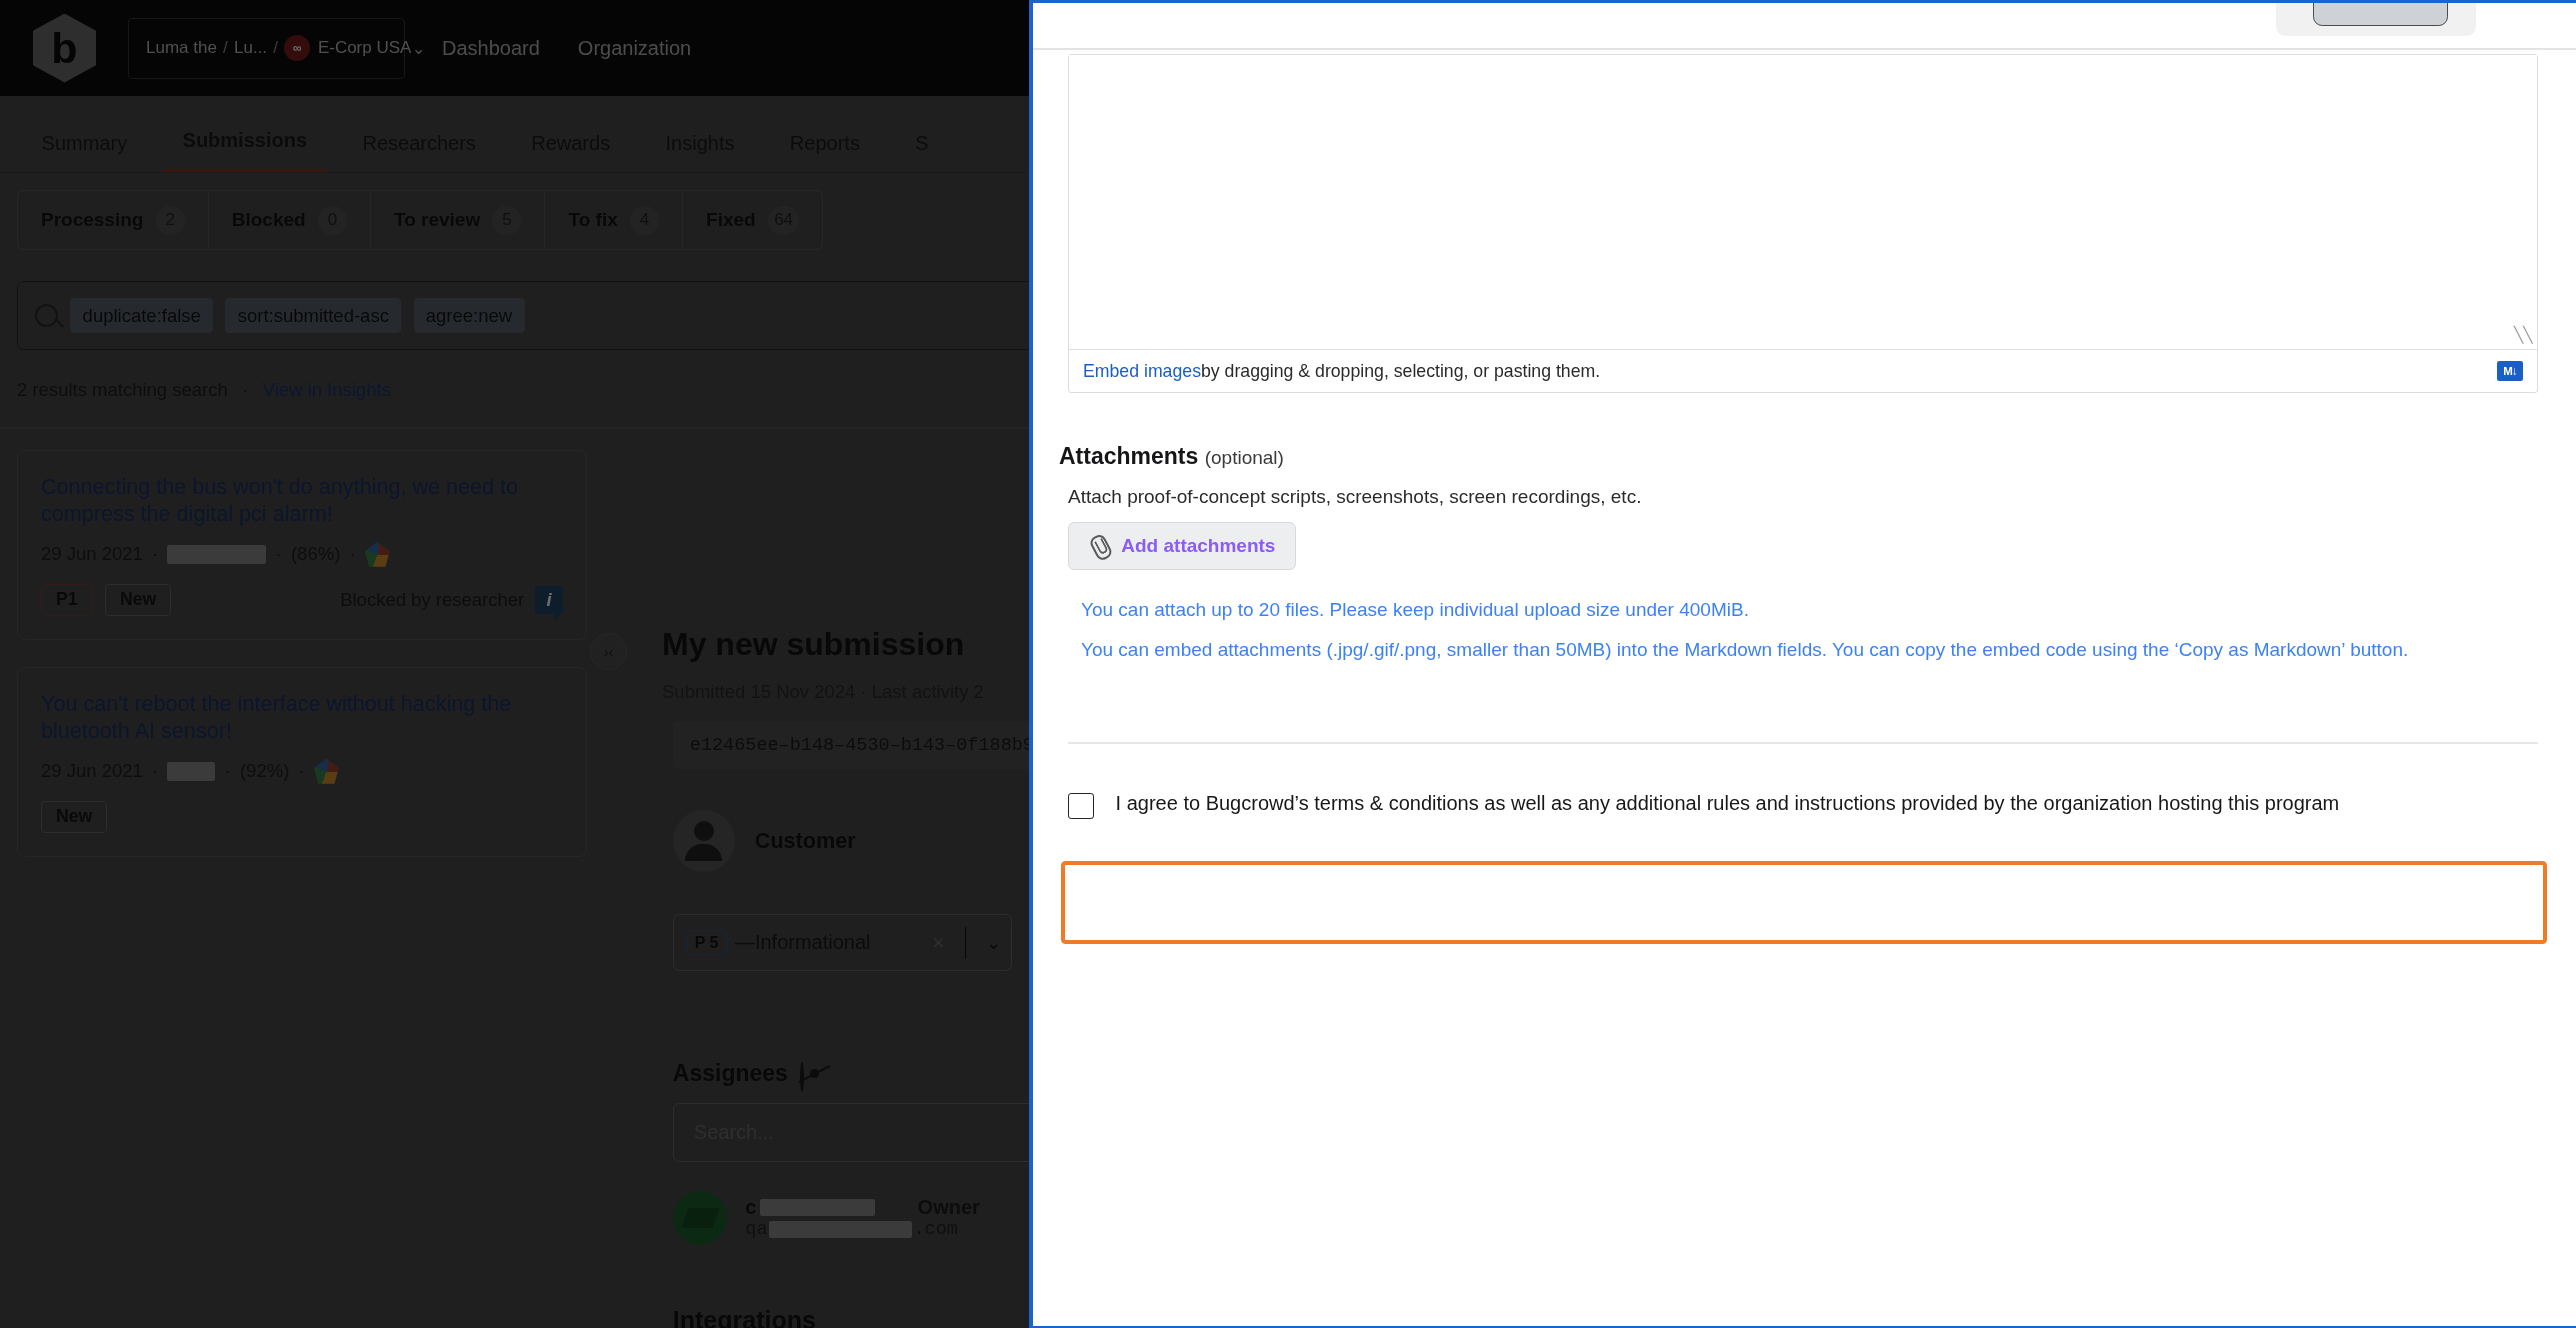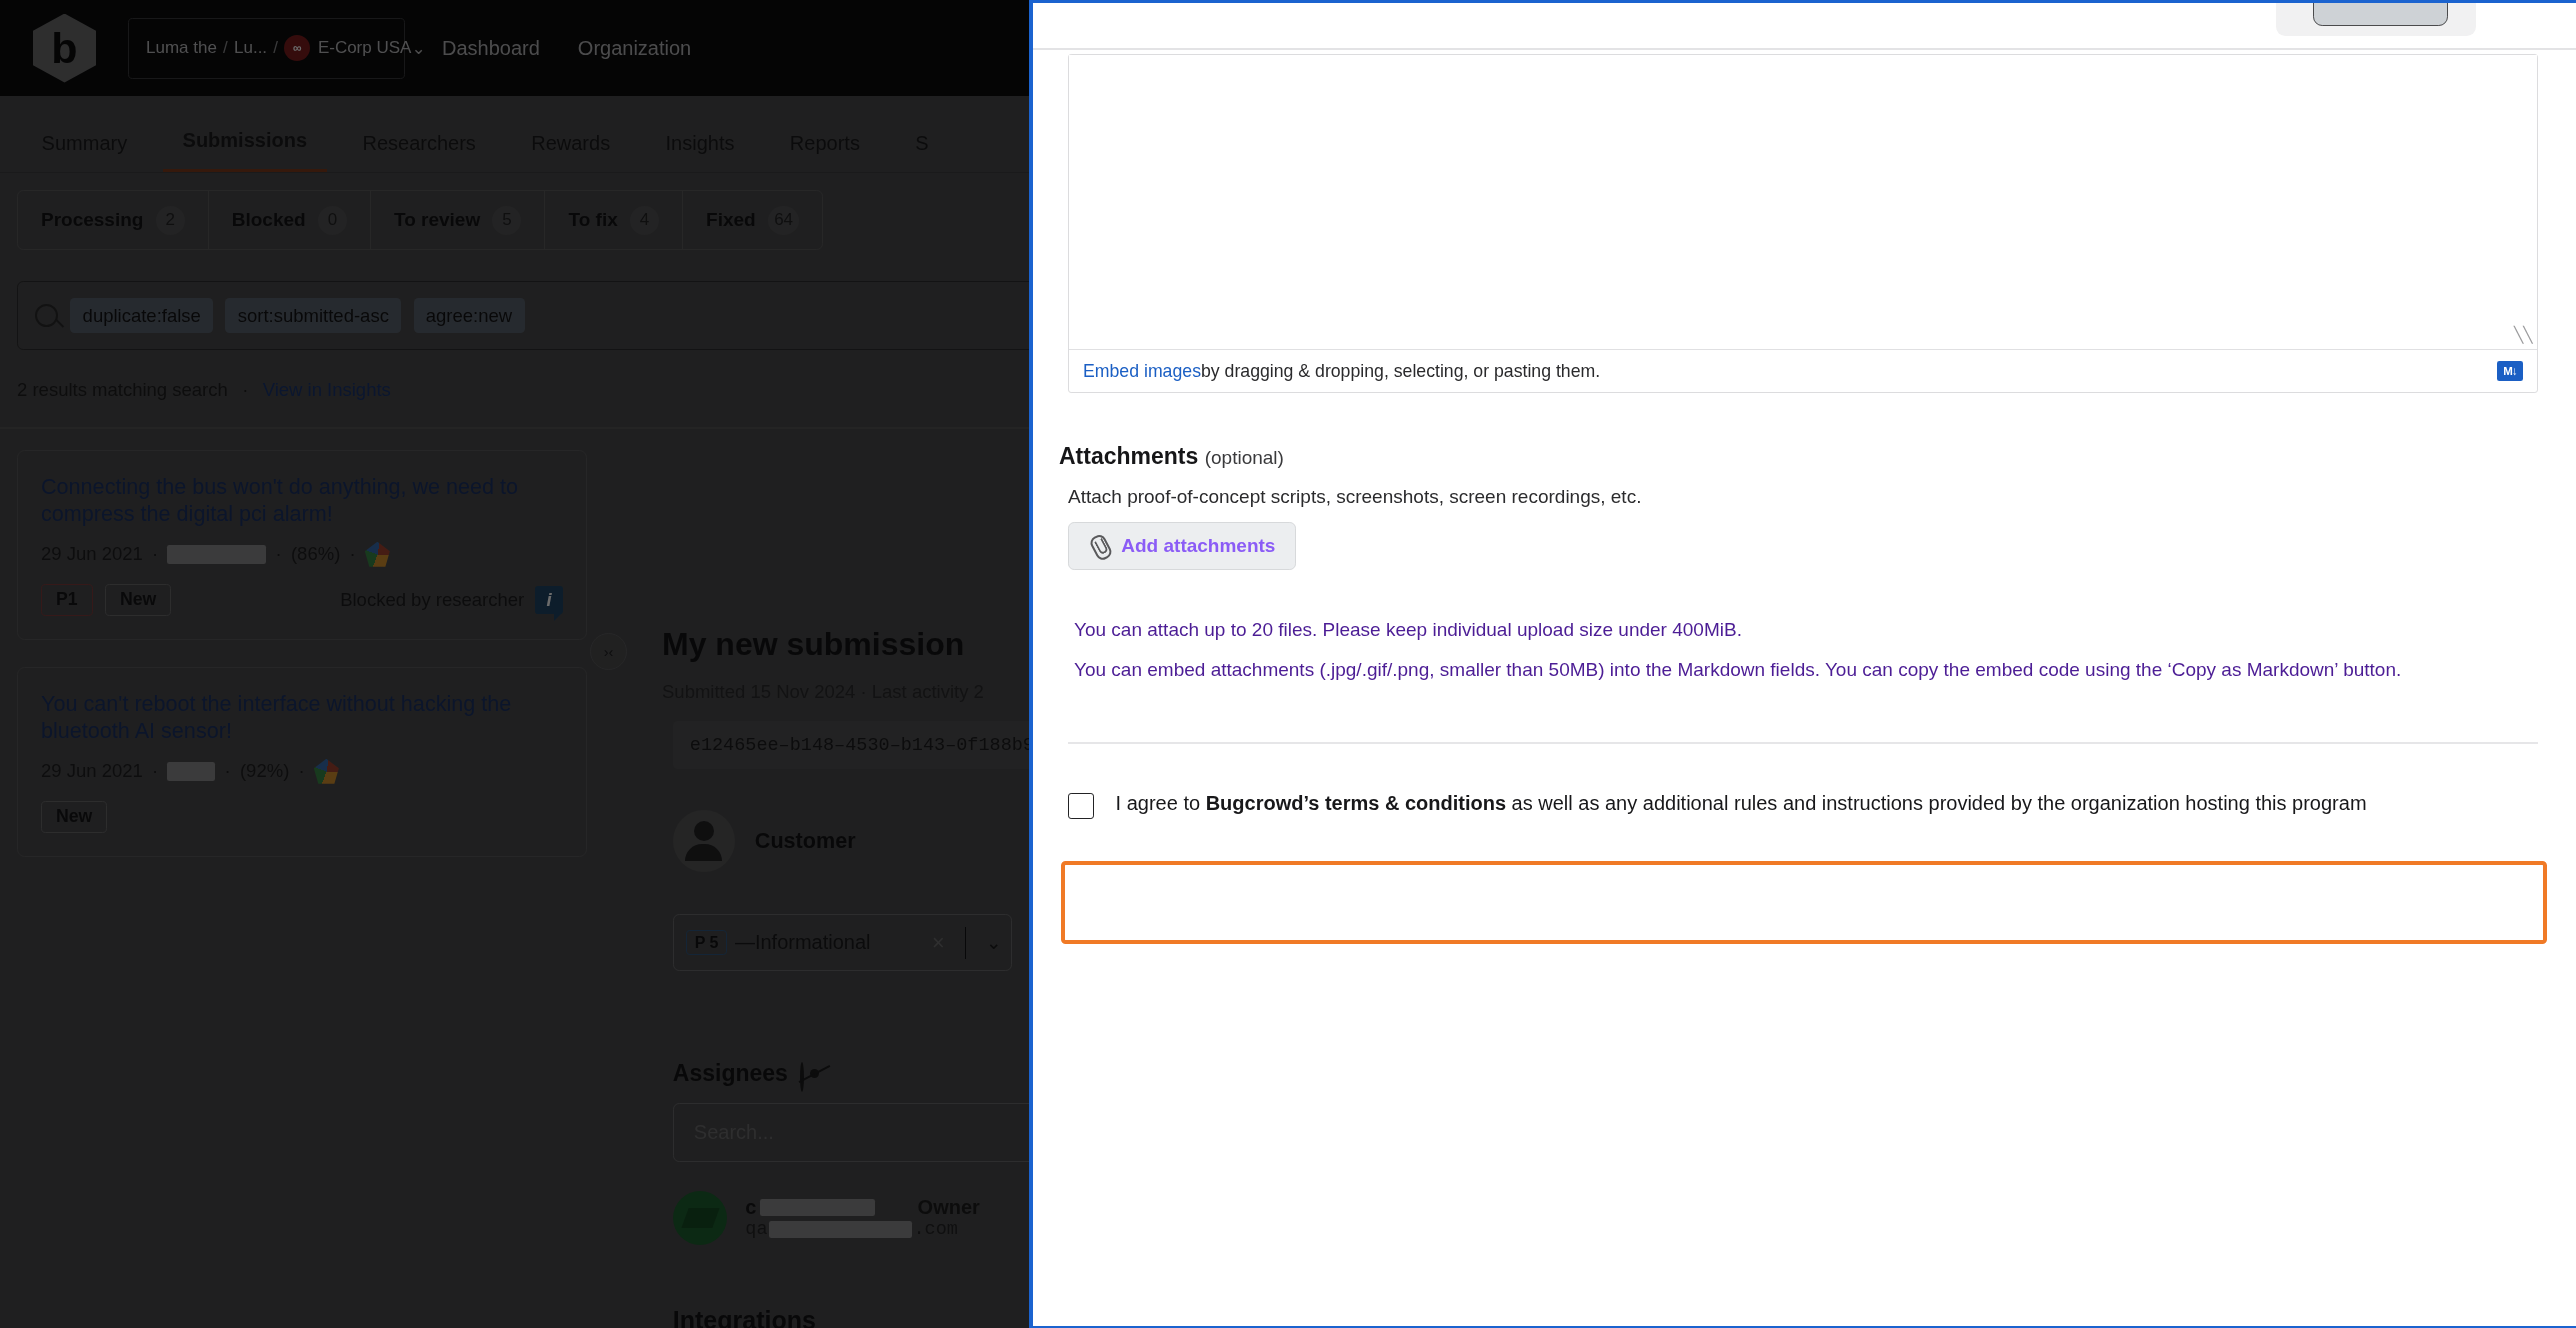--- a/index.html
+++ b/index.html
@@ -372,22 +372,22 @@
     content: ""; position: absolute; left: 3.8px; top: 0.8px;
     width: 11.5px; height: 21px; border: 2.3px solid #5a5a5c;
     border-radius: 7px; transform: rotate(-28deg);
   }
   .clip-icon::after {
     content: ""; position: absolute; left: 7.7px; top: 4.6px;
     width: 5.4px; height: 13px; border: 2.3px solid #5a5a5c;
     border-top: none; border-radius: 0 0 4.6px 4.6px; transform: rotate(-28deg);
   }
   .attach-note {
-    position: absolute; left: 41px; font-size: 19px; color: #4c1d95;
-    width: 1447px; line-height: 1.5; margin-top: 20px;
+    position: absolute; left: 48px; font-size: 19px; color: #3b82f6;
+    width: 1447px; line-height: 1.5;
   }
   #attach-note-0 { top: 593px; }
   #attach-note-1 { top: 633px; }
 
   #modal-hr {
     position: absolute; top: 739px; left: 35px; width: 1470px; height: 1.5px;
     background: #e6e6e8;
   }
 
   
@@ -395,21 +395,21 @@
     position: absolute; top: 785px; left: 35px; width: 1470px;
     display: flex; align-items: flex-start; gap: 21.6px;
   }
   #terms-checkbox {
     width: 26px; height: 26px; border: 1.5px solid #222224; border-radius: 3.1px;
     background: #ffffff; flex: none; margin-top: 4.6px;
   }
   #terms-text {
     font-size: 20px; line-height: 1.5; color: #18181a; max-width: 1378px;
   }
-  #terms-text b { font-weight: bold; }
+  #terms-text b { font-weight: normal; }
 
   
   #report-outline {
     position: absolute; top: 858px; left: 28px; width: 1486px; height: 83px;
     border: 4.6px solid #f07a26; border-radius: 4.6px; background: #ffffff;
   }
   #report-btn {
     position: absolute; top: 865px; left: 38px; width: 1464px; height: 68px;
     background: #2f6fcf; border: none; border-radius: 3.1px;
     color: #ffffff; font-size: 21px; font-weight: bold;

